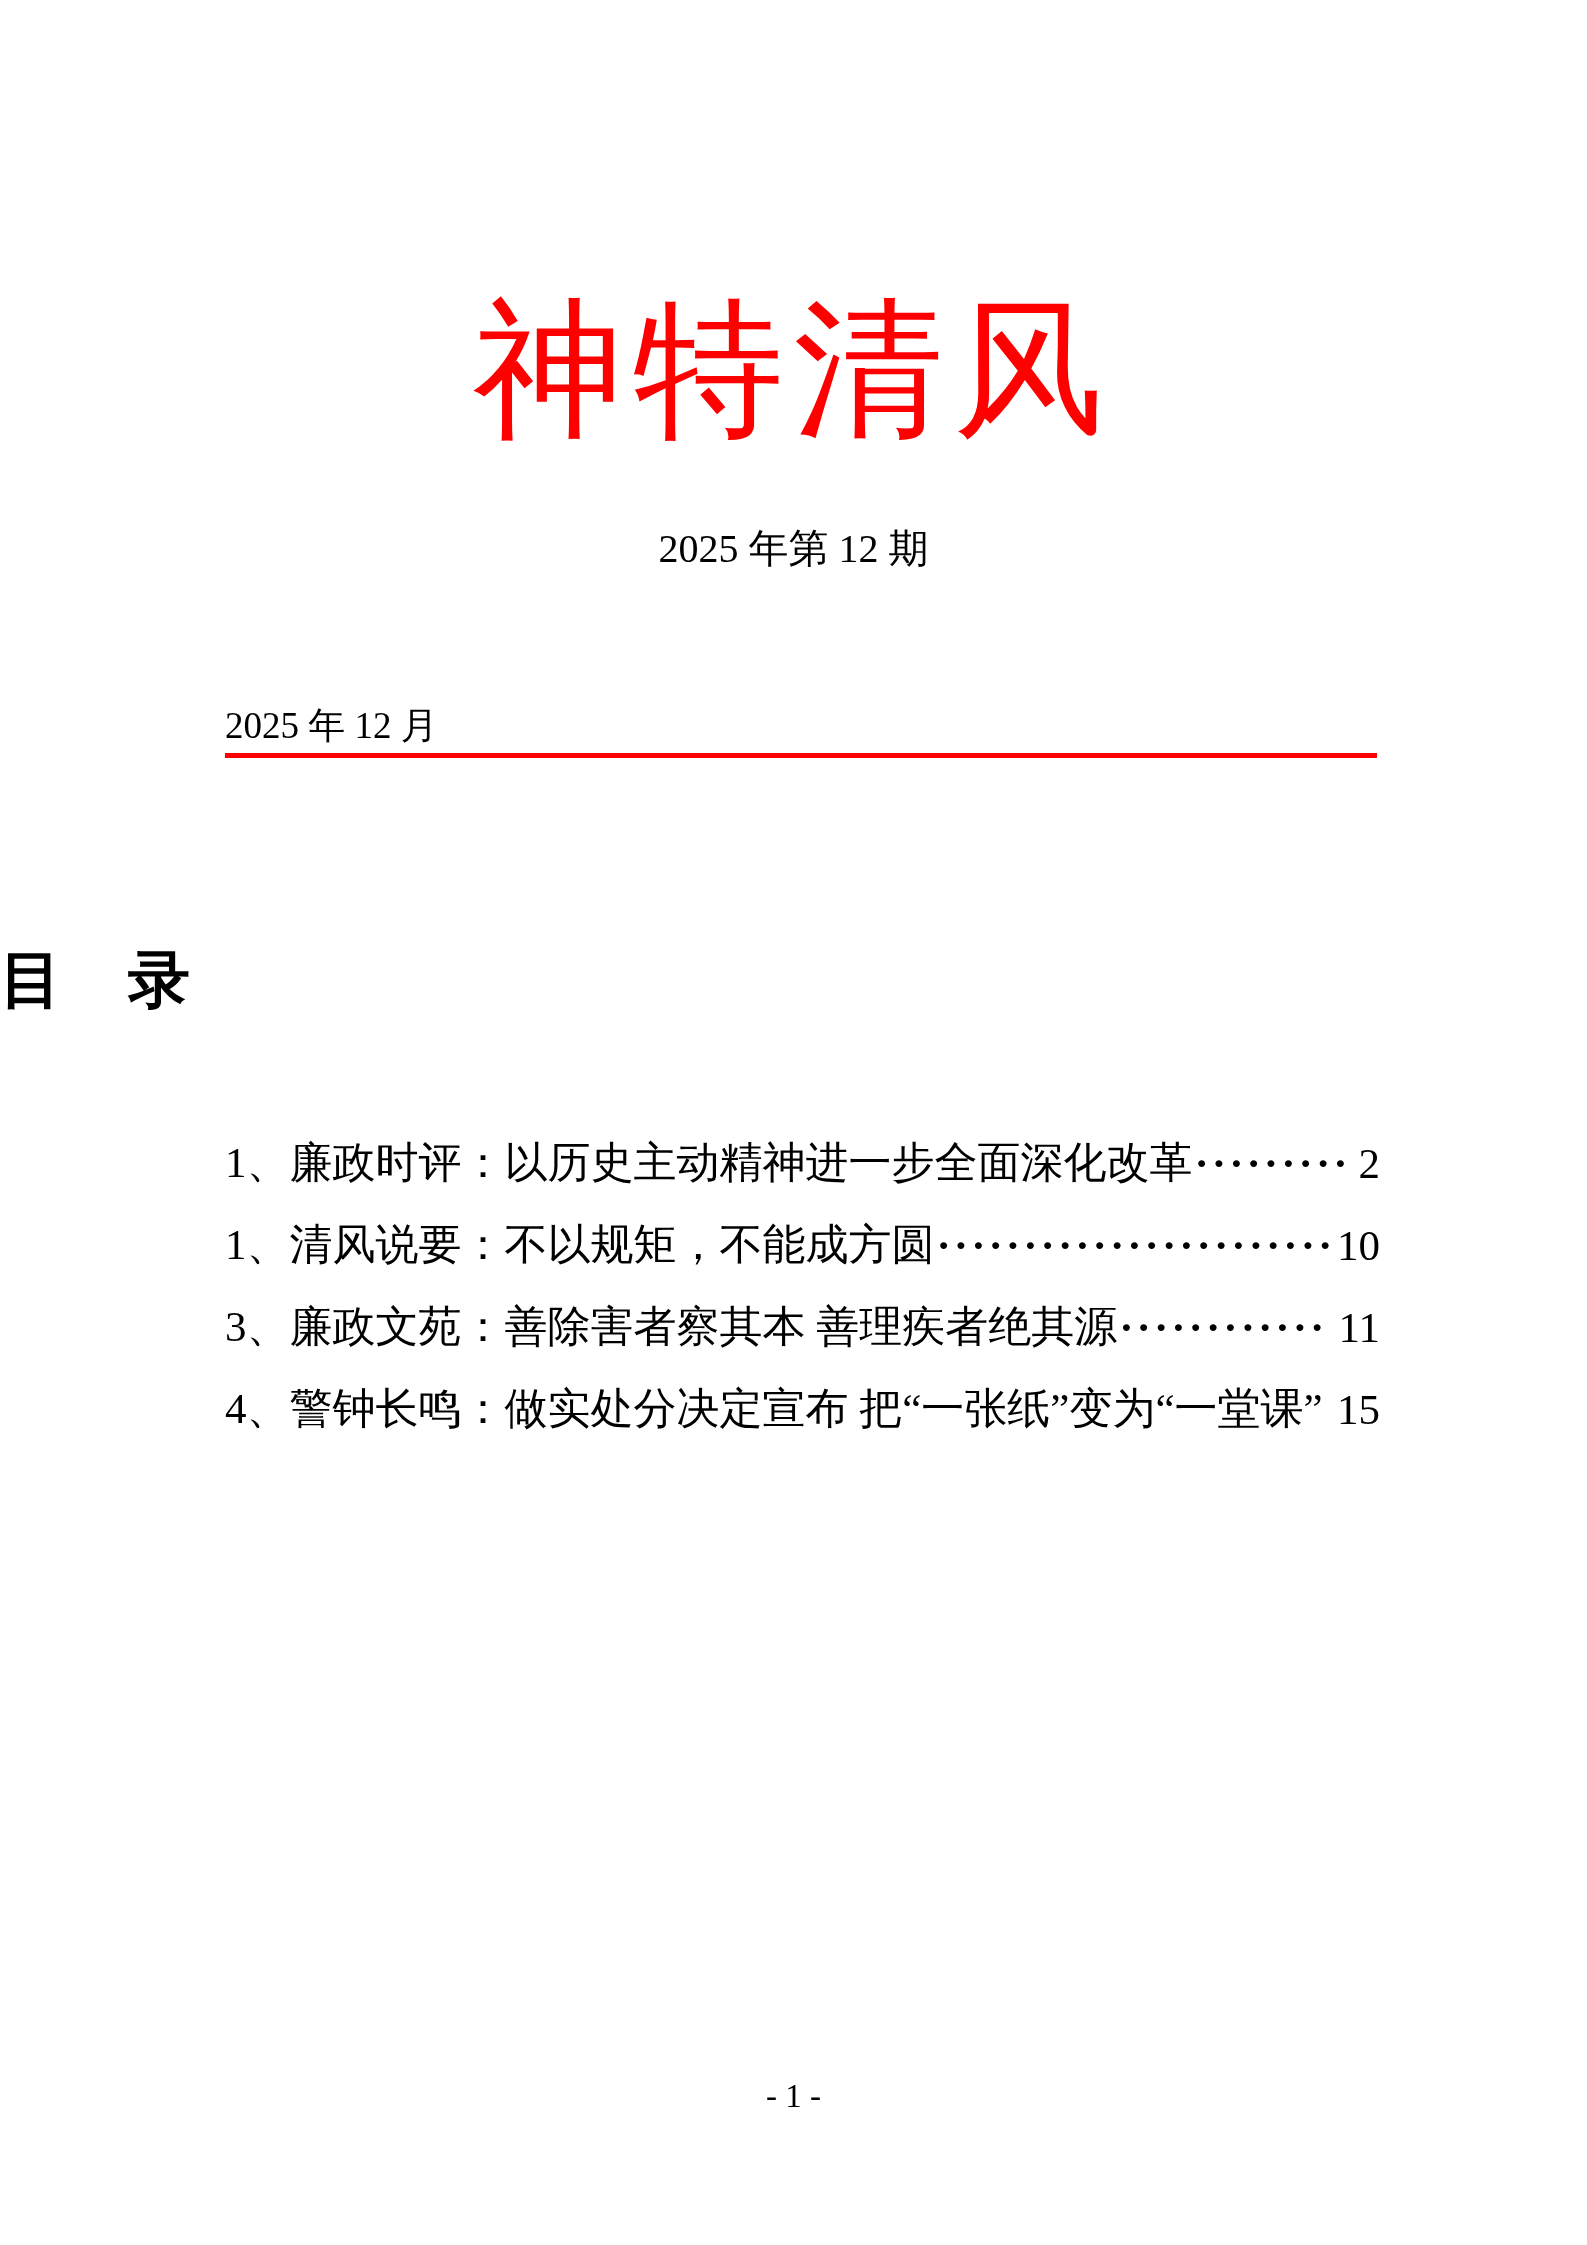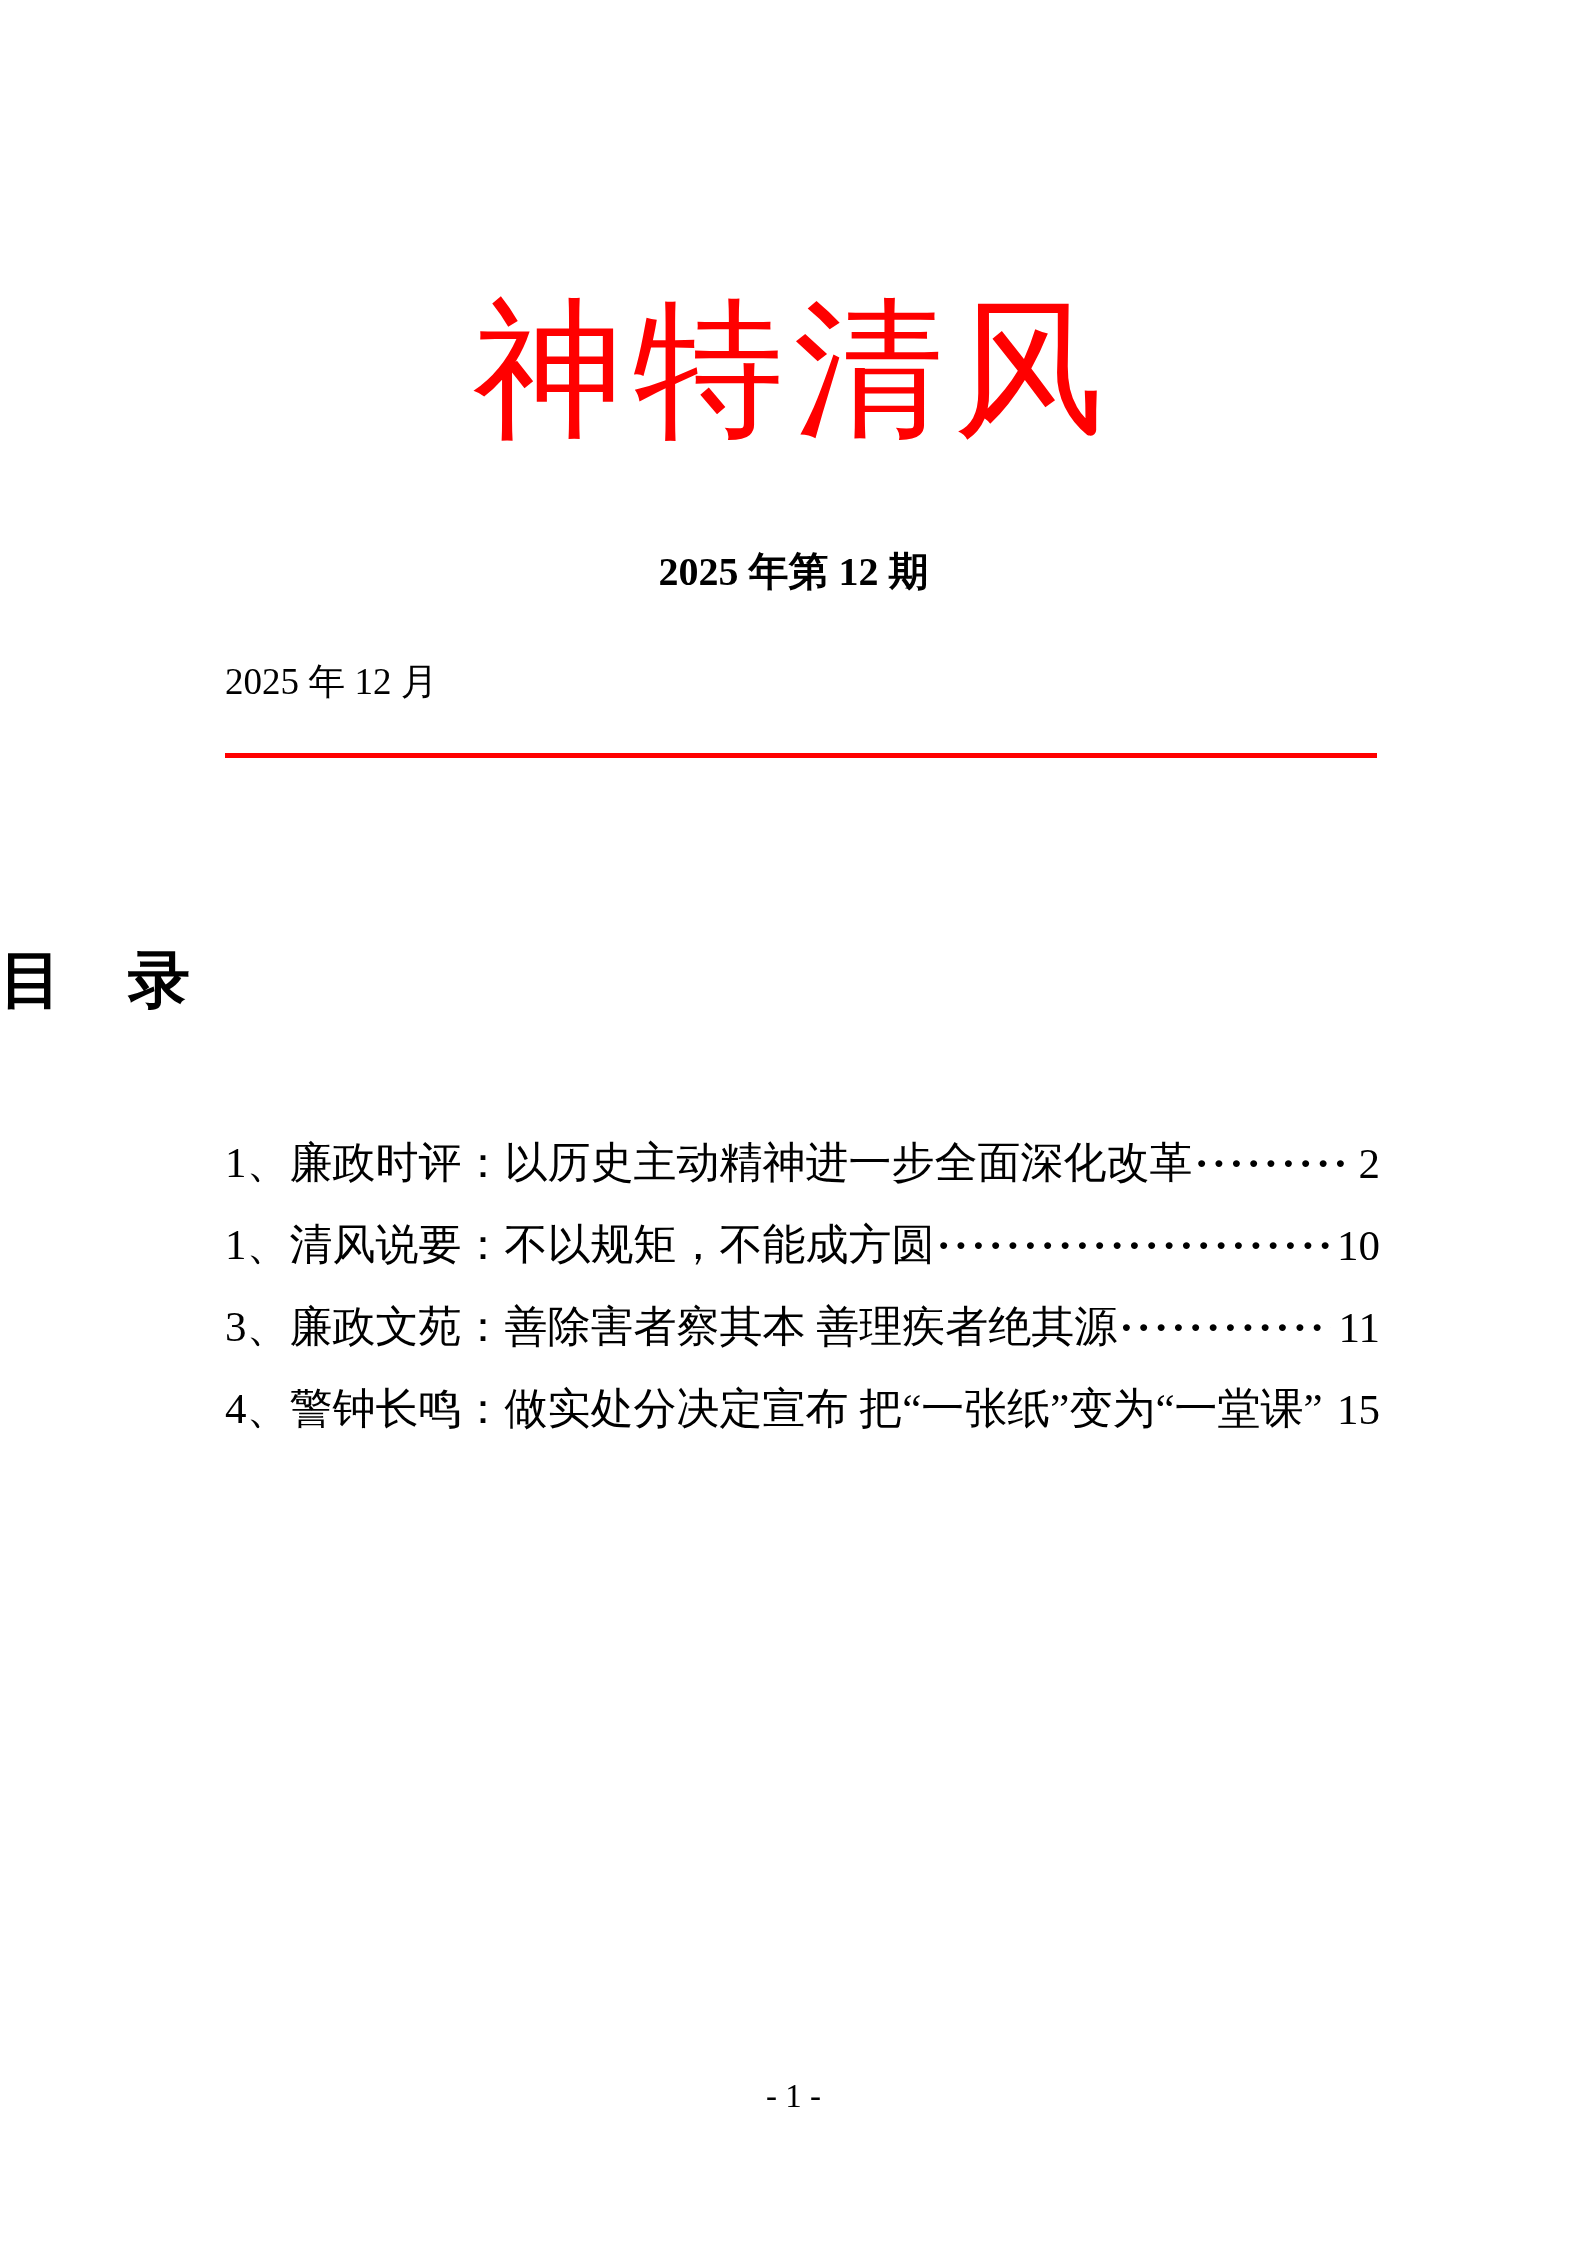--- a/index.html
+++ b/index.html
@@ -24,41 +24,41 @@
     text-align: center;
     font-size: 150px;
     line-height: 1.1;
     letter-spacing: 10px;
     color: #ff0000;
     font-weight: 400;
     white-space: nowrap;
   }
   .issue-line {
     position: absolute;
-    top: 542px;
+    top: 519px;
     left: 0;
     width: 100%;
     text-align: center;
     font-size: 40px;
     line-height: 60px;
-    font-weight: 700;
+    font-weight: 400;
   }
   .info-row {
     position: absolute;
     top: 654px;
     left: 225px;
     width: 1152px;
     display: flex;
     justify-content: space-between;
     align-items: baseline;
     font-size: 37px;
     line-height: 56px;
   }
   .publisher-name { white-space: nowrap; }
-  .issue-date { white-space: nowrap; }
+  .issue-date { white-space: nowrap; margin-top: 44px; }
   .divider-rule {
     position: absolute;
     top: 753px;
     left: 225px;
     width: 1152px;
     height: 5px;
     background: #ff0000;
   }
   .toc-heading {
     position: absolute;

